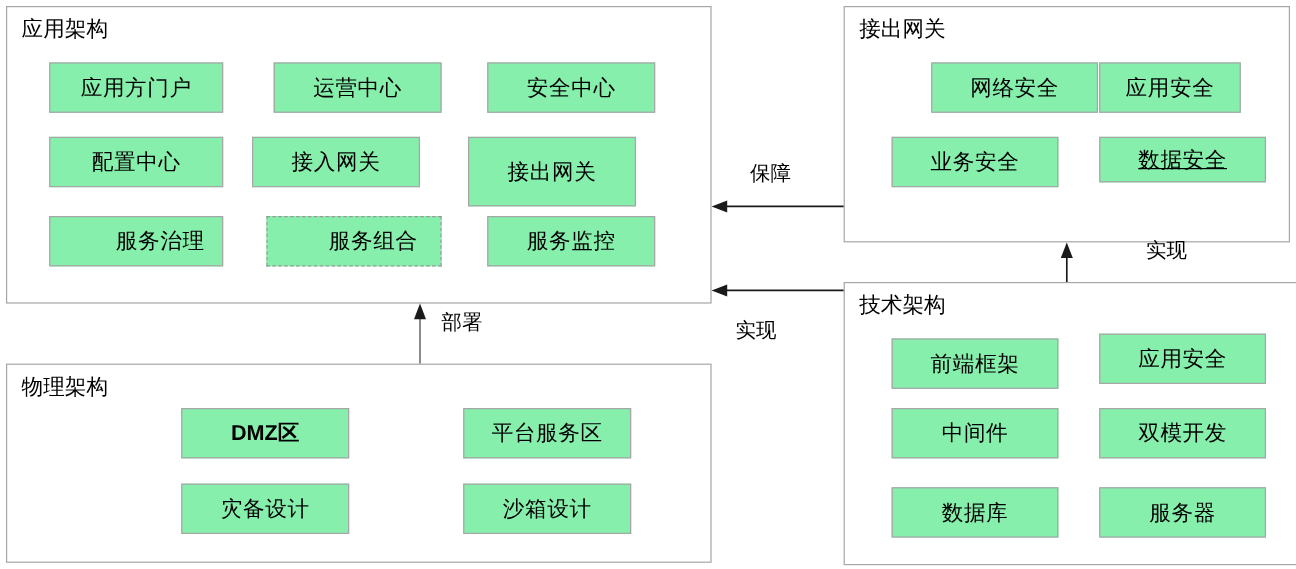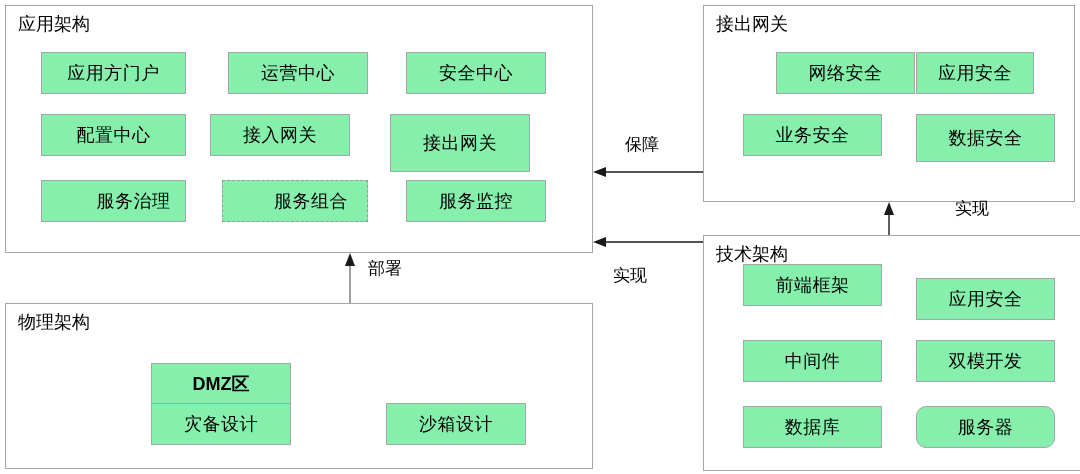--- a/index.html
+++ b/index.html
@@ -99,40 +99,41 @@
     <div class="node" style="left:400px; top:174px; width:140px; height:42px;">服务监控</div>
   </div>
 
   <div class="group" style="left:703px; top:5px; width:372px; height:197px;">
     <div class="group-title">接出网关</div>
 
     <div class="node" style="left:39px; top:46px; width:139px; height:42px;margin-left:33px;">网络安全</div>
     <div class="node" style="left:212px; top:46px; width:118px; height:42px;">应用安全</div>
 
     <div class="node" style="left:39px; top:108px; width:139px; height:42px;">业务安全</div>
-    <div class="node" style="left:212px; top:108px; width:139px; height:48px;">数据安全</div>
+    <div class="node" style="left:212px; top:108px; width:139px; height:38px;text-decoration:underline;">数据安全</div>
   </div>
 
   <div class="group" style="left:703px; top:235px; width:388px; height:236px;">
     <div class="group-title">技术架构</div>
 
-    <div class="node" style="left:39px; top:28px; width:139px; height:42px;">前端框架</div>
+    <div class="node" style="left:39px; top:46px; width:139px; height:42px;">前端框架</div>
     <div class="node" style="left:212px; top:42px; width:139px; height:42px;">应用安全</div>
 
     <div class="node" style="left:39px; top:104px; width:139px; height:42px;">中间件</div>
     <div class="node" style="left:212px; top:104px; width:139px; height:42px;">双模开发</div>
 
     <div class="node" style="left:39px; top:170px; width:139px; height:42px;">数据库</div>
-    <div class="node" style="left:212px; top:170px; width:139px; height:42px;border-radius:10px;">服务器</div>
+    <div class="node" style="left:212px; top:170px; width:139px; height:42px;">服务器</div>
   </div>
 
   <div class="group" style="left:5px; top:303px; width:588px; height:166px;">
     <div class="group-title">物理架构</div>
 
-    <div class="node bold" style="left:145px; top:36px; width:140px; height:42px;margin-top:23px;">DMZ区</div>
+    <div class="node bold" style="left:145px; top:36px; width:140px; height:42px;">DMZ区</div>
+    <div class="node" style="left:380px; top:36px; width:140px; height:42px;">平台服务区</div>
 
     <div class="node" style="left:145px; top:99px; width:140px; height:42px;">灾备设计</div>
     <div class="node" style="left:380px; top:99px; width:140px; height:42px;">沙箱设计</div>
   </div>
 
   <svg class="conn-svg" viewBox="0 0 1080 474" xmlns="http://www.w3.org/2000/svg">
     <defs>
       <marker id="arrowL" markerWidth="10" markerHeight="8" refX="9" refY="4" orient="auto-start-reverse" markerUnits="userSpaceOnUse">
         <path d="M0,4 L10,0 L10,8 z" fill="#1a1a1a"></path>
       </marker>

